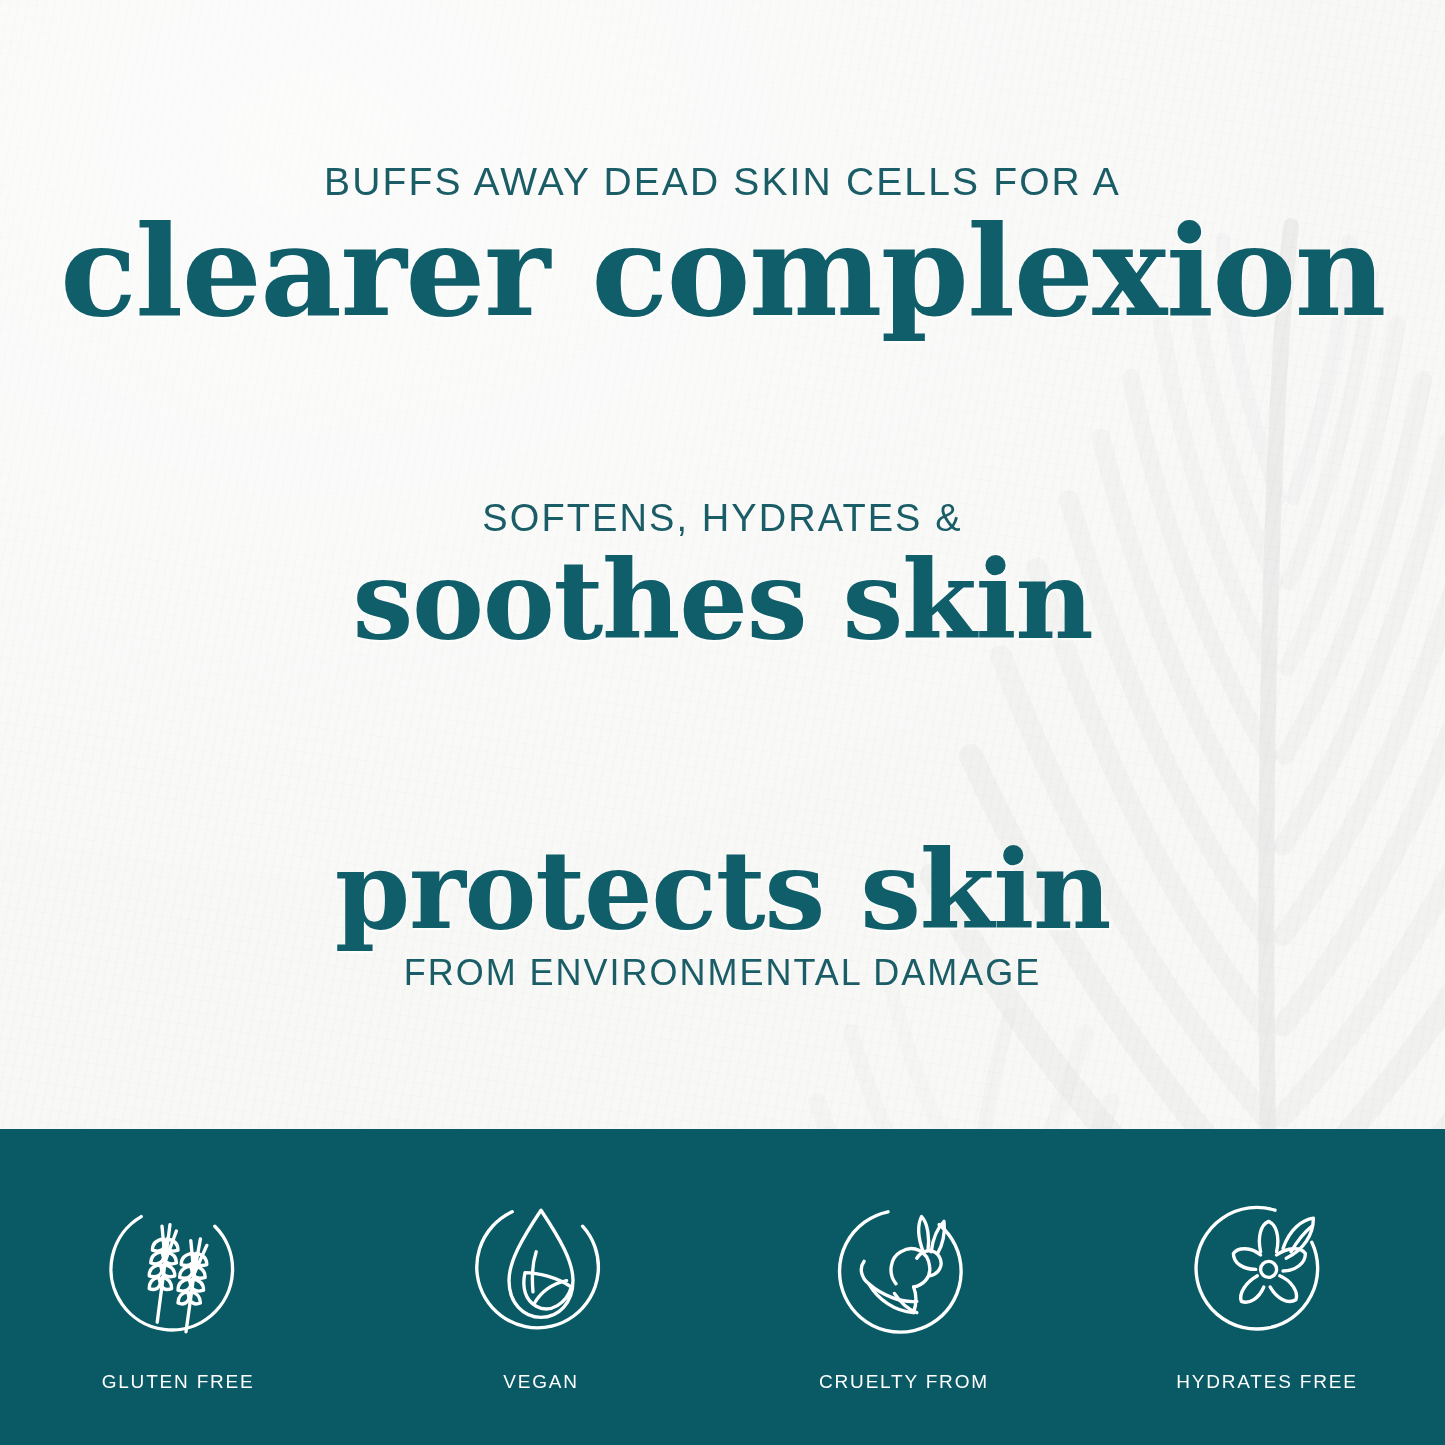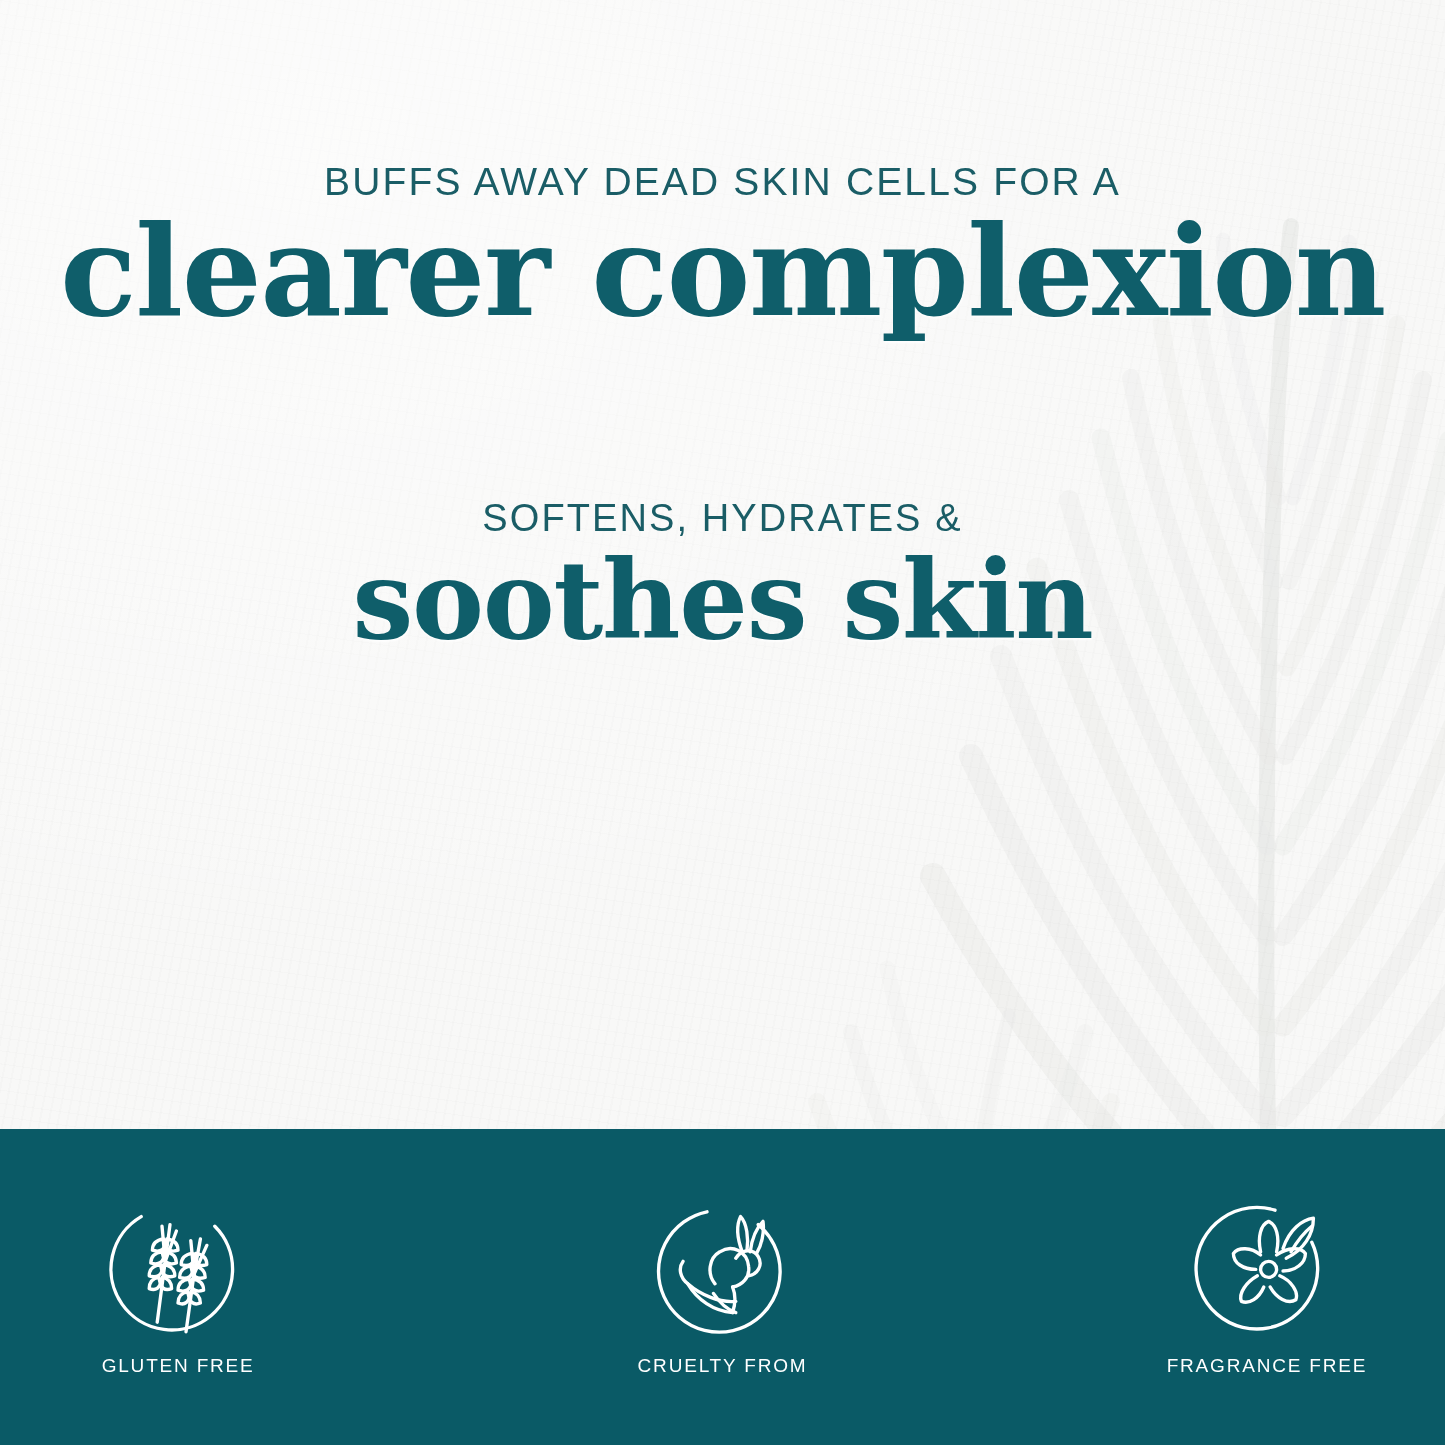--- a/index.html
+++ b/index.html
@@ -110,21 +110,21 @@
     flex-direction: column;
     align-items: center;
   }
   .badge-ico {
     margin-top: 62px;
     width: 160px;
     height: 160px;
   }
   .badge-ico svg { display: block; width: 100%; height: 100%; }
   .badge-label {
-    margin-top: 4px;
+    margin-top: 20px;
     font-family: "Liberation Sans", sans-serif;
     font-size: 19px;
     letter-spacing: 0.095em;
     color: #ffffff;
     white-space: nowrap;
     text-align: center;
   }
 </style>
 </head>
 <body>
@@ -180,20 +180,24 @@
     <div class="claim" id="claim-1">
       <div class="kicker">BUFFS AWAY DEAD SKIN CELLS FOR A</div>
       <div class="display">clearer complexion</div>
     </div>
 
     <div class="claim" id="claim-2">
       <div class="kicker">SOFTENS, HYDRATES &amp;</div>
       <div class="display">soothes skin</div>
     </div>
 
+    <div class="claim" id="claim-3">
+      <div class="display">protects skin</div>
+      <div class="kicker">FROM ENVIRONMENTAL DAMAGE</div>
+    </div>
 
   </div>
 
   <div class="badge-bar">
 
     <div class="badge">
       <div class="badge-ico">
         <svg viewBox="0 0 100 100">
           <g fill="none" stroke="#ffffff" stroke-width="2.1" stroke-linecap="round" stroke-linejoin="round">
             <path d="M27 16 A38 38 0 1 0 73 22"></path>
@@ -223,20 +227,34 @@
             <path d="M59 55 q7 1 7 7 q-6 2 -8 -3 z"></path>
             <path d="M56 63 q-6 1 -6 7 q5 2 7 -3 z"></path>
             <path d="M58 63 q6 1 6 7 q-5 2 -7 -3 z"></path>
           </g>
         </svg>
       </div>
       <div class="badge-label">GLUTEN FREE</div>
     </div>
 
 
+    <div class="badge">
+      <div class="badge-ico">
+        <svg viewBox="0 0 100 100">
+          <g fill="none" stroke="#ffffff" stroke-width="2.1" stroke-linecap="round" stroke-linejoin="round">
+            <path d="M32 13 A38 38 0 1 0 76 22"></path>
+            <path d="M50 12 C38 30 30 44 30 56 C30 70 39 79 50 79 C61 79 70 70 70 56 C70 44 62 30 50 12 Z"></path>
+            <path d="M40 51 C38 60 40 68 47 72 C56 77 66 70 69 60 C60 54 48 51 40 51 Z"></path>
+            <path d="M46 70 C50 63 57 58 66 56"></path>
+            <path d="M45 63 C44 52 45 44 47 38"></path>
+          </g>
+        </svg>
+      </div>
+      <div class="badge-label">VEGAN</div>
+    </div>
 
     <div class="badge">
       <div class="badge-ico">
         <svg viewBox="0 0 100 100">
           <g fill="none" stroke="#ffffff" stroke-width="2.1" stroke-linecap="round" stroke-linejoin="round">
             <path d="M40 13 A38 38 0 1 0 72 21"></path>
 
             <path d="M45 58 C40 52 41 42 48 38 C56 33 65 38 66 47 C67 54 62 59 56 60"></path>
 
             <path d="M58 42 C62 36 69 36 72 41 C75 46 72 52 66 53"></path>
@@ -265,18 +283,18 @@
             <path d="M58 53 C65 56 70 63 68 68 C63 71 56 67 52 60"></path>
             <path d="M48 60 C45 67 39 71 34 69 C32 64 37 57 44 53"></path>
             <path d="M43 49 C35 49 29 45 29 39 C32 35 40 35 46 40"></path>
             <circle cx="51" cy="49" r="5"></circle>
 
             <path d="M60 36 C64 24 72 18 79 17 C79 27 73 37 62 42"></path>
             <path d="M65 38 C69 31 73 26 78 22"></path>
           </g>
         </svg>
       </div>
-      <div class="badge-label">FRAGRANCE FREE</div>
+      <div class="badge-label">HYDRATES FREE</div>
     </div>
 
   </div>
 
 </div>
 
 </body></html>

